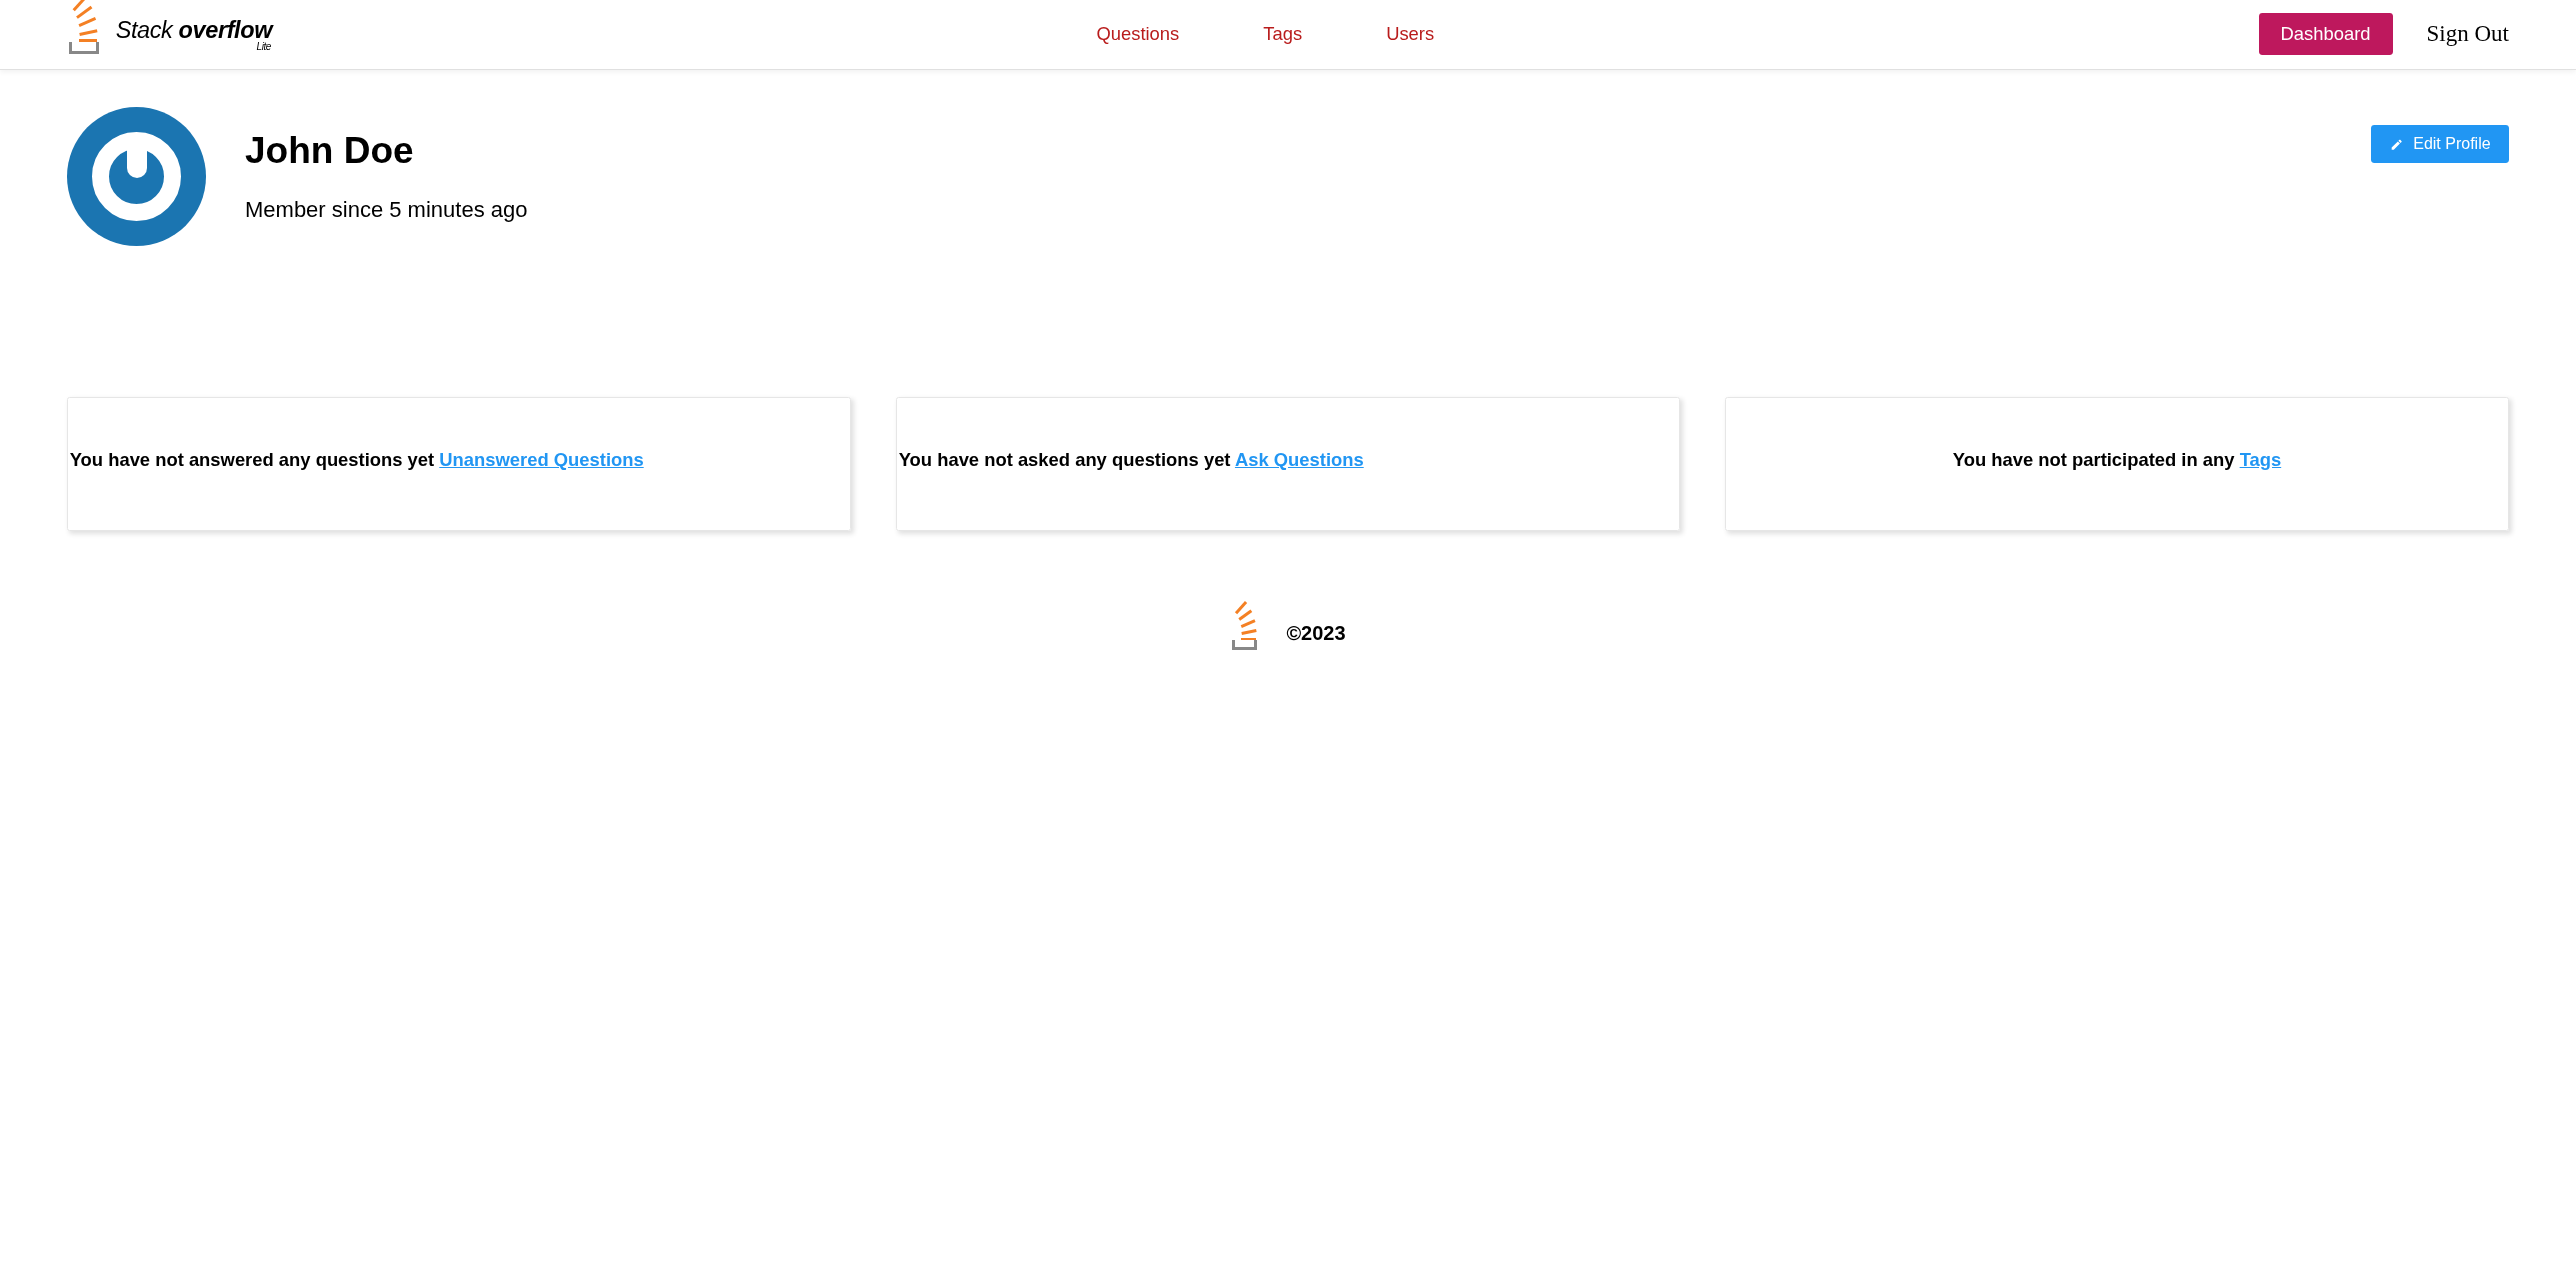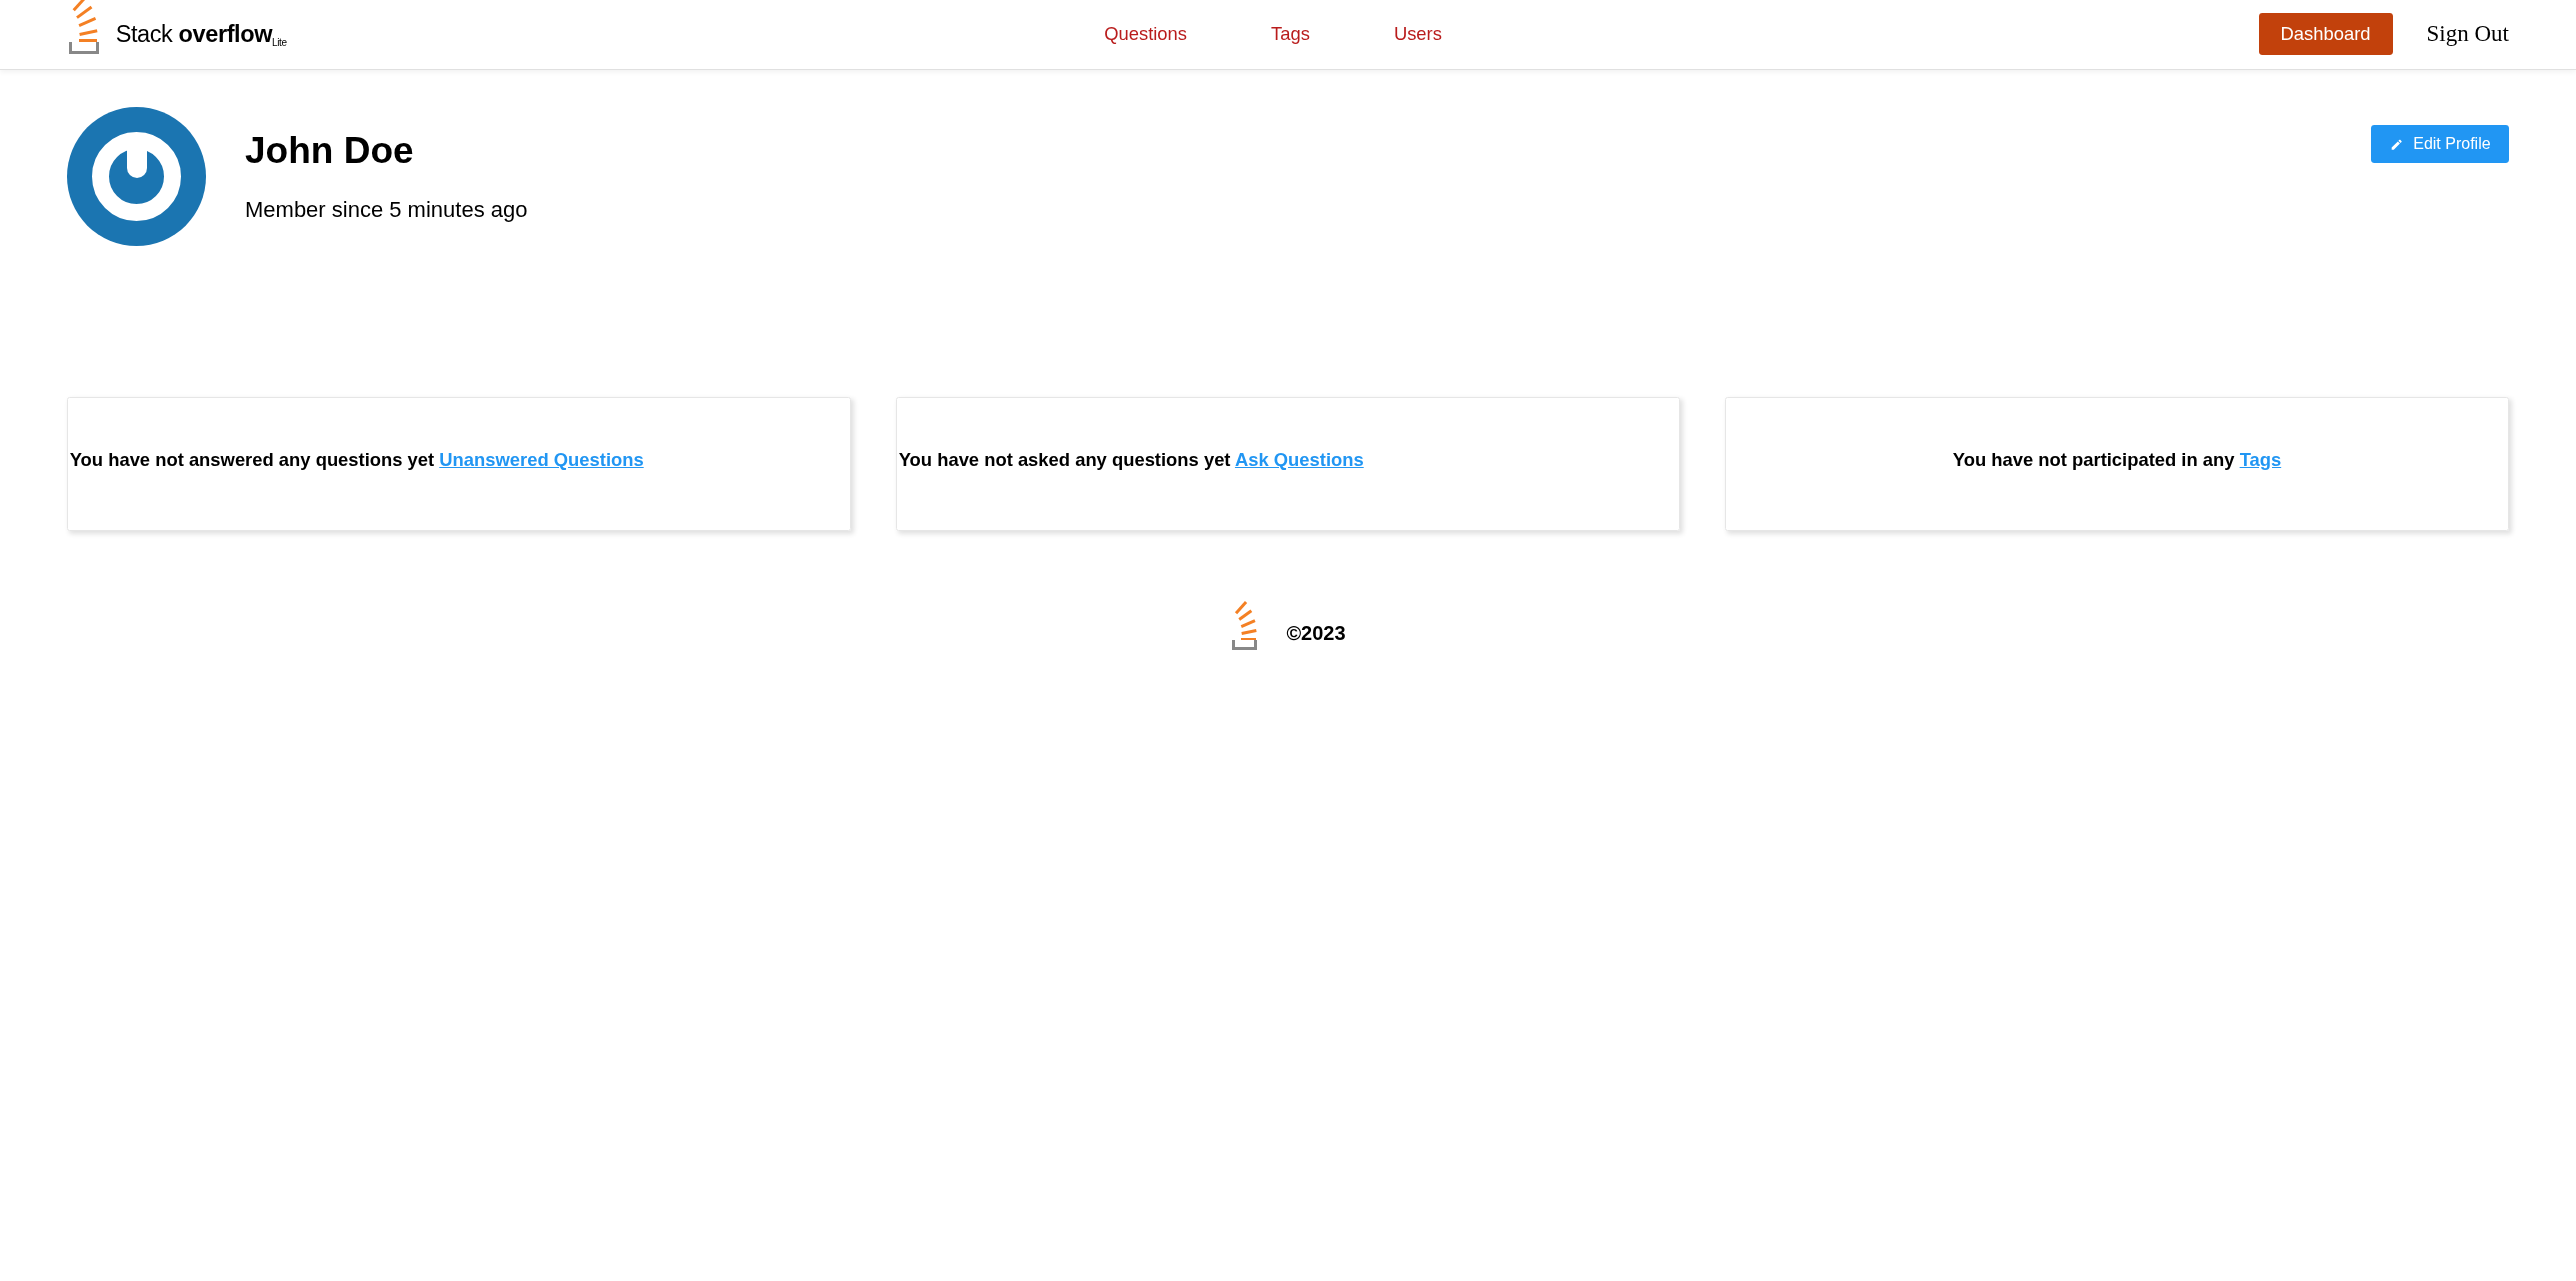--- a/index.html
+++ b/index.html
@@ -51,43 +51,44 @@
       margin-bottom: 1.7px;
       transform-origin: left center;
     }
     .logo-bar:nth-child(1){ transform: rotate(-48deg) translate(3.4px,-10px);}
     .logo-bar:nth-child(2){ transform: rotate(-36deg) translate(2.5px,-6.7px);}
     .logo-bar:nth-child(3){ transform: rotate(-24deg) translate(1.7px,-3.4px);}
     .logo-bar:nth-child(4){ transform: rotate(-12deg) translate(0.8px,-0.8px);}
     .logo-bar:nth-child(5){ transform: rotate(0deg);}
     .logo-text {
       display: flex;
-      flex-direction: row;
+      flex-direction: column;
       font-size: 23.5px;
       letter-spacing: -0.4px;
+      font-style: italic;
     }
     .logo-text-main span.bold { font-weight: 800; }
     .logo-text-sub { font-size: 10px; align-self: flex-end; margin-right:1px; margin-top:-3.4px;}
     .nav-center {
       display: flex;
       gap: 84px;
       font-size: 18.4px;
     }
     .nav-center a {
       color: #b91c1c;
       text-decoration: none;
       cursor: pointer;
     }
     .nav-right {
       display: flex;
       align-items: center;
       gap: 34px;
     }
     .btn-primary {
-      background: #c2410c;
+      background: #be185d;
       color: #fff;
       border: none;
       padding: 10px 22px;
       font-size: 18.4px;
       border-radius: 3.4px;
       cursor: pointer;
     }
     .signout {
       font-size: 23px;
       cursor: pointer;

